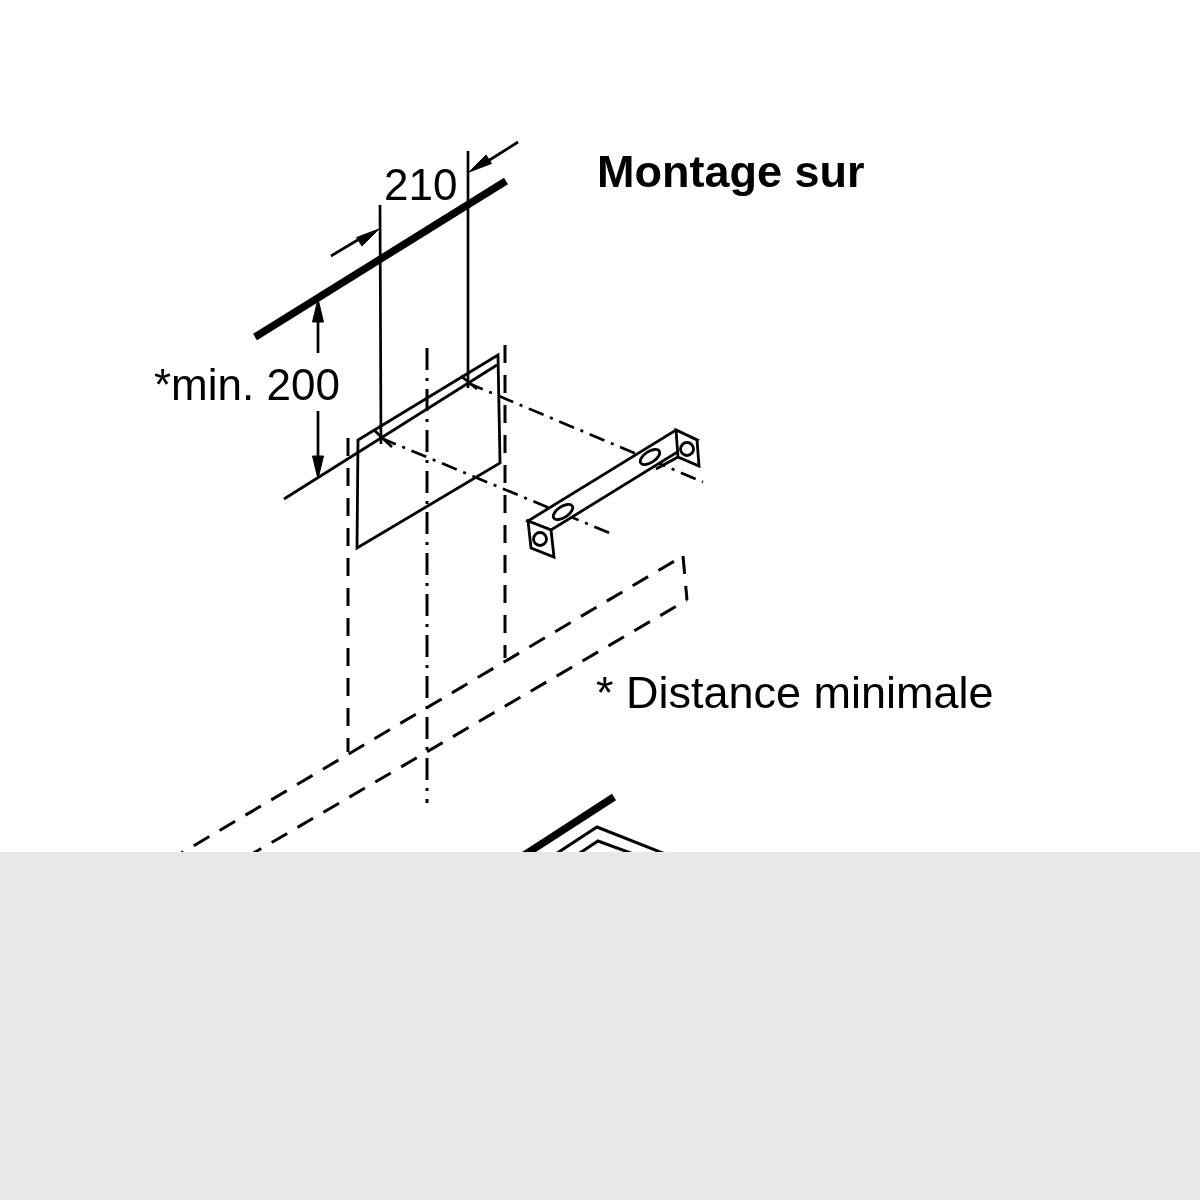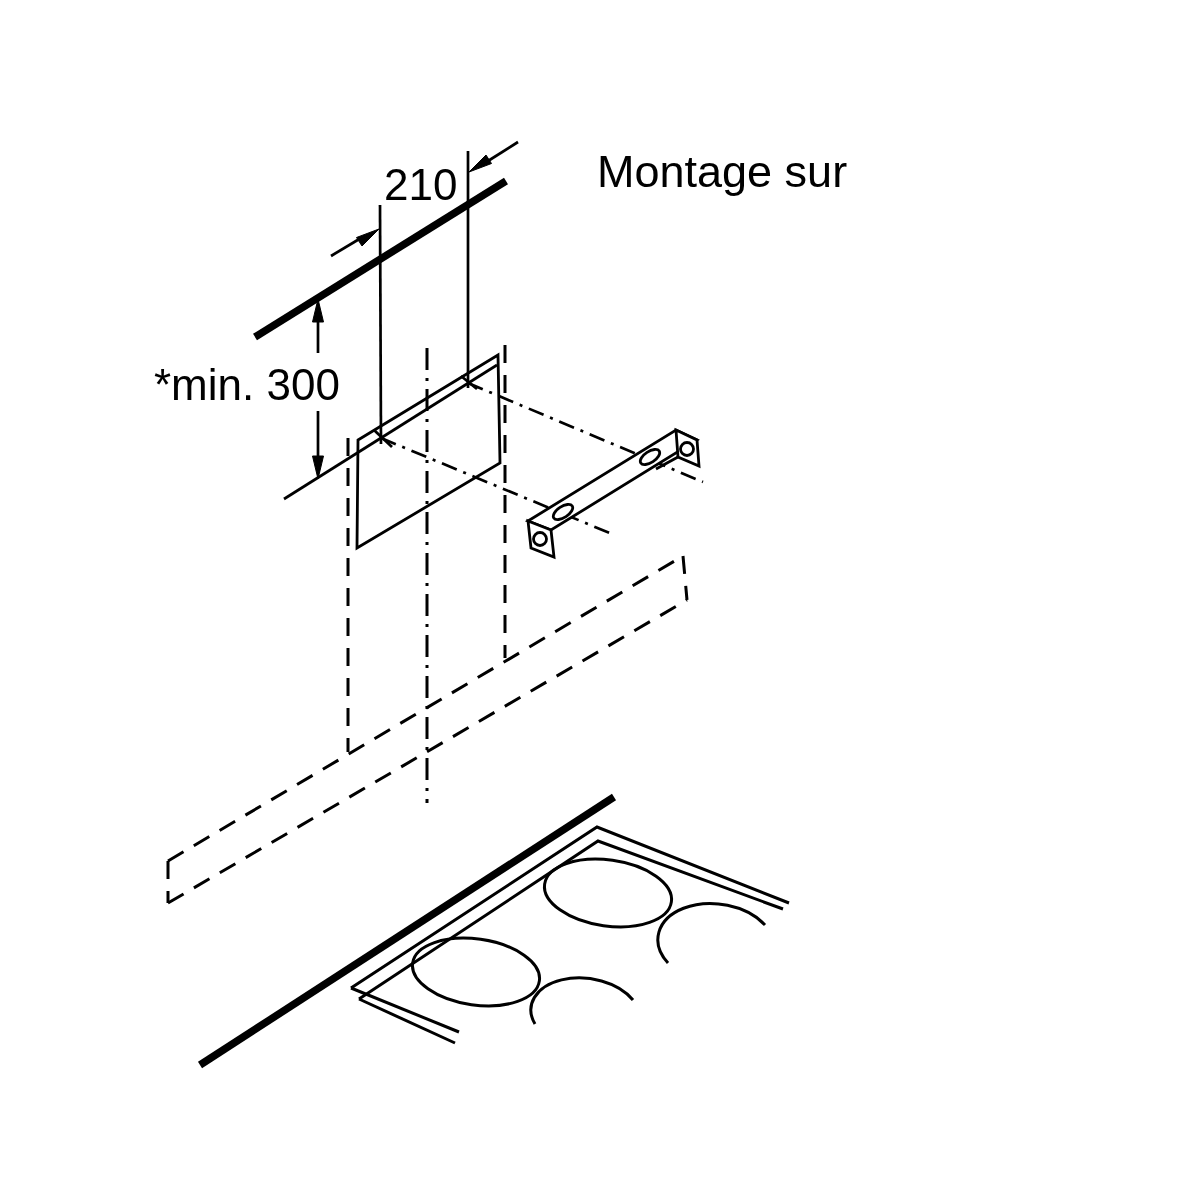--- a/index.html
+++ b/index.html
@@ -1,35 +1,35 @@
 <!DOCTYPE html>
 <html><head>
 <meta charset="utf-8">
 <style>
   html,body{margin:0;padding:0;background:#e8e8e8;}
   #stage{
     position:relative;
-    width:1200px;height:1200px;
+    width:1200px;height:852px;
     background:#ffffff;
     font-family:"Liberation Sans", sans-serif;
     overflow:hidden;
   }
   #diagram-svg{position:absolute;left:0;top:0;}
   .lbl{
     position:absolute;
     color:#000;
     white-space:nowrap;
     line-height:50px;
     font-size:45px;
     letter-spacing:0px;
   }
   .lbl .ln{display:block;}
   #dim-210{left:384px;top:160px;font-size:44px;}
   #dim-min300{left:154px;top:360px;font-size:44px;}
-  #heading{left:597px;top:147px;}
+  #heading{left:597px;top:147px;font-weight:bold;}
   #footnote{left:596px;top:668px;}
   #units-note{left:676px;top:1012px;}
 </style>
 </head>
 <body>
 
 <div id="stage">
 
   <svg id="diagram-svg" width="1200" height="1200" viewBox="0 0 1200 1200">
 
@@ -97,23 +97,24 @@
       <line x1="359" y1="999" x2="455" y2="1043" stroke-width="3"></line>
       <ellipse cx="608" cy="893" rx="64" ry="33" transform="rotate(8 608 893)" stroke-width="3"></ellipse>
       <ellipse cx="476" cy="972" rx="64" ry="33" transform="rotate(8 476 972)" stroke-width="3"></ellipse>
       <path d="M 668 963 A 53 36 8 0 1 765 925" stroke-width="3"></path>
       <path d="M 535 1024 A 55 36 8 0 1 633 1000" stroke-width="3"></path>
     </g>
   </svg>
 
   <div class="lbl" id="dim-210">210</div>
 
-  <div class="lbl" id="dim-min300">*min. 300</div>
+  <div class="lbl" id="dim-min300">*min. 200</div>
 
   <div class="lbl" id="heading">
     <span class="ln">Montage sur</span>
   </div>
 
   <div class="lbl" id="footnote">
+    <span class="ln">* Distance minimale</span>
   </div>
 
 
 </div>
 
 </body></html>

